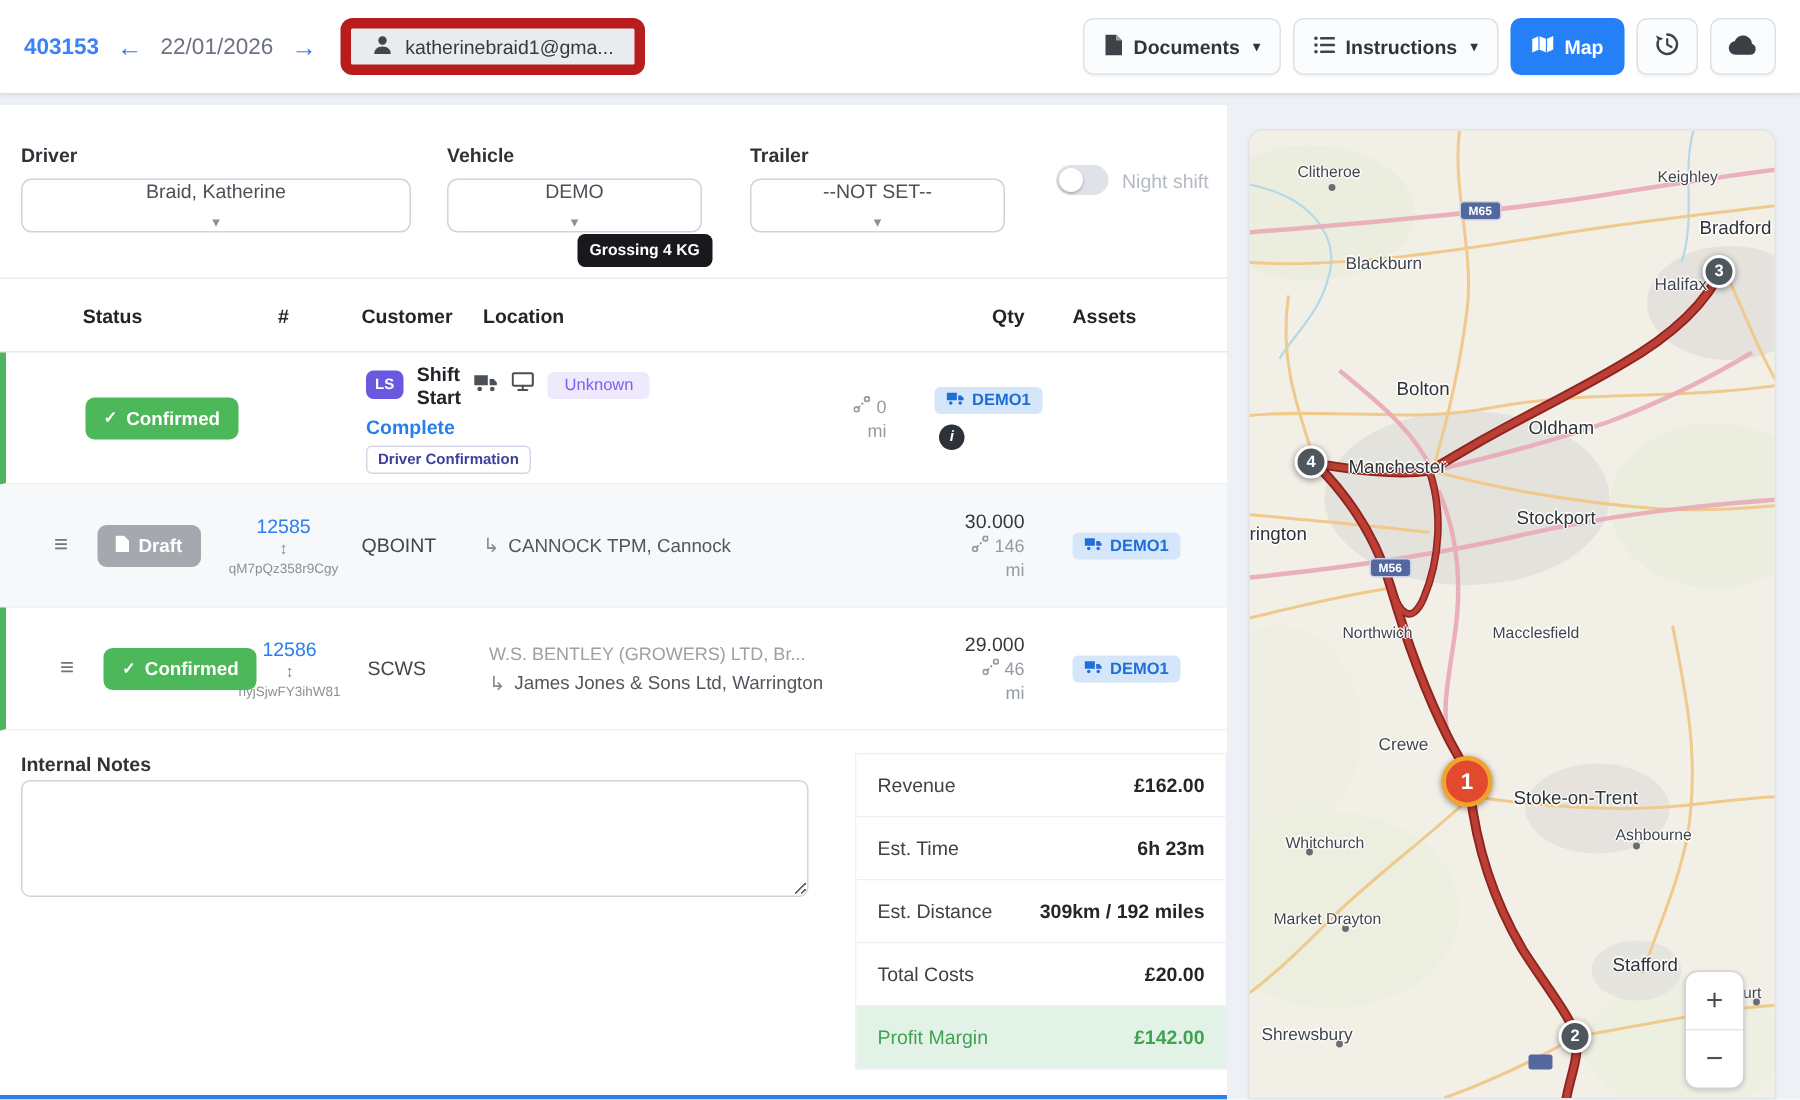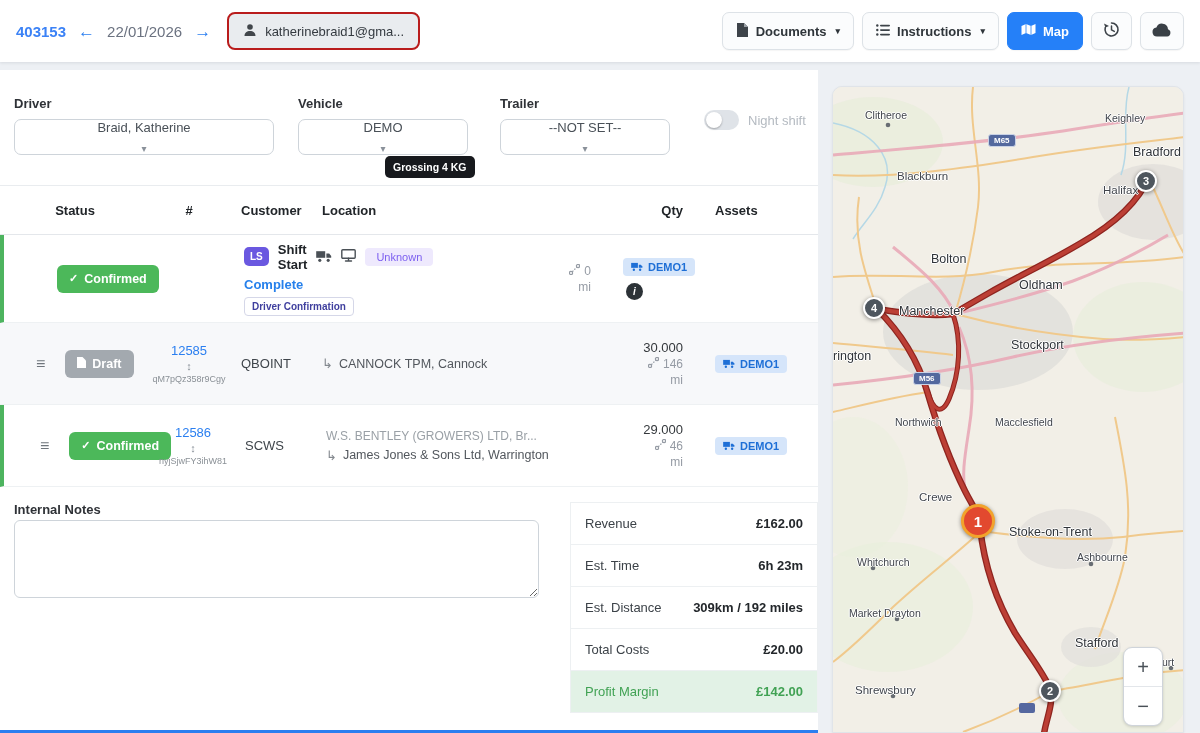--- a/index.html
+++ b/index.html
@@ -5,21 +5,21 @@
   * { margin:0; padding:0; box-sizing:border-box; }
   html,body { width:1200px; height:733px; }
   body { font-family:"Liberation Sans",sans-serif; background:#edf0f4; position:relative; overflow:hidden; color:#212529; }
 
   
   .topbar { position:absolute; top:0; left:0; right:0; height:62px; background:#fff;
     box-shadow:0 1px 3px rgba(20,30,50,.10); display:flex; align-items:center; padding:0 16px; gap:12px; z-index:9; }
   .job-number { font-size:15px; font-weight:700; color:#3b82f6; }
   .nav-arrow { color:#2b7ff0; font-size:17px; cursor:pointer; background:none; border:none; line-height:1; }
   .date-text { font-size:15px; color:#6b7280; }
-  .user-btn { display:flex; align-items:center; gap:8px; background:#e9ecef; border:2px solid #b91c1c;
+  .user-btn { display:flex; align-items:center; gap:8px; background:#e9ecef; border:7px solid #b91c1c;
     border-radius:8px; height:38px; padding:0 14px; font-size:13px; color:#343a40; margin-left:4px; white-space:nowrap; }
   .topbar-right { margin-left:auto; display:flex; gap:8px; align-items:center; }
   .tb-btn { display:flex; align-items:center; gap:7px; height:38px; padding:0 13px; background:#fbfcfd;
     border:1px solid #dde2e7; border-radius:7px; font-size:13px; color:#2f353a; font-weight:600;
     box-shadow:0 1px 1px rgba(0,0,0,.04); cursor:pointer; }
   .tb-btn.primary { background:#2580f8; border-color:#2580f8; color:#fff; }
   .tb-btn .caret { font-size:9px; margin-left:2px; color:inherit; }
   .tb-btn.square { padding:0 11px; }
 
   
@@ -505,24 +505,24 @@
   <span class="map-label big" style="left:178px;top:251px">Stockport</span>
   <span class="map-label big" style="left:0px;top:262px">rington</span>
   <span class="map-label" style="left:62px;top:329px">Northwich</span>
   <span class="map-label" style="left:162px;top:329px">Macclesfield</span>
   <span class="map-label mid" style="left:86px;top:404px">Crewe</span>
   <span class="map-label big" style="left:176px;top:438px">Stoke-on-Trent</span>
   <span class="map-label" style="left:24px;top:469px">Whitchurch</span>
   <span class="map-label" style="left:244px;top:464px">Ashbourne</span>
   <span class="map-label" style="left:16px;top:520px">Market Drayton</span>
   <span class="map-label big" style="left:242px;top:549px">Stafford</span>
-  <span class="map-label mid" style="left:22px;top:597px">Shrewsbury</span>
+  <span class="map-label mid" style="left:8px;top:597px">Shrewsbury</span>
   <span class="map-label" style="left:322px;top:569px">Burt</span>
 
-  <span class="road-badge" style="left:155px;top:47px">M65</span>
+  <span class="road-badge" style="left:140px;top:47px">M65</span>
   <span class="road-badge" style="left:80px;top:285px">M56</span>
 
   <div class="marker" style="left:302px;top:83px">3</div>
   <div class="marker" style="left:30px;top:210px">4</div>
   <div class="marker hot" style="left:128px;top:417px">1</div>
   <div class="marker" style="left:206px;top:593px">2</div>
 
   <div class="zoom-ctl">
     <button>+</button>
     <div class="zoom-div"></div>

